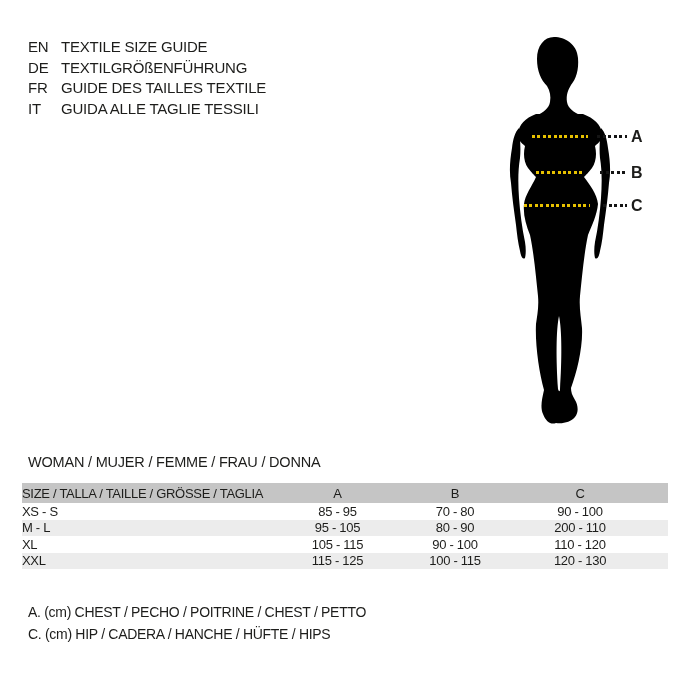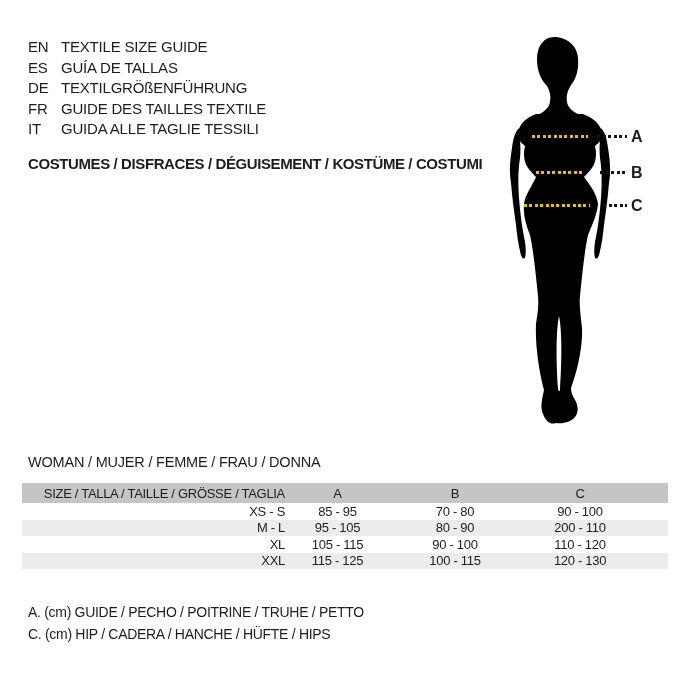--- a/index.html
+++ b/index.html
@@ -24,55 +24,50 @@
   .mline.yellow{background:repeating-linear-gradient(90deg,var(--measure-yellow) 0 3px,transparent 3px 5.4px);z-index:3;}
   .mline.black{background:repeating-linear-gradient(90deg,var(--dot-black) 0 3px,transparent 3px 5.6px);z-index:3;}
   .mlabel{position:absolute;font-size:16px;font-weight:700;line-height:16px;z-index:3;}
 
   
   .table-title{position:absolute;left:28px;top:454px;font-size:14.5px;letter-spacing:-0.2px;font-weight:500;}
   .size-table{position:absolute;left:22px;top:483px;width:646px;font-size:13px;letter-spacing:-0.3px;}
   .t-row{display:grid;grid-template-columns:263px 105px 130px 120px 1fr;align-items:center;height:16.5px;}
   .t-row.head{height:20px;background:var(--table-header-bg);}
   .t-row.alt{background:var(--table-row-alt);}
-  .c-size{padding-left:8px;text-align:right;}
+  .c-size{padding-left:0;text-align:left;}
   .c-val{text-align:center;}
 
   
   .legend{position:absolute;left:28px;top:601px;font-size:14px;line-height:22px;letter-spacing:-0.3px;}
 </style>
 </head>
 <body>
 
 <div class="sheet">
 
   <div class="langs">
     <div class="lang-row">
       <span class="lang-code">EN</span>
       <span class="lang-label">TEXTILE SIZE GUIDE</span>
     </div>
     <div class="lang-row">
-      <span class="lang-code">ES</span>
-      <span class="lang-label">GUÍA DE TALLAS</span>
-    </div>
-    <div class="lang-row">
       <span class="lang-code">DE</span>
       <span class="lang-label">TEXTILGRÖßENFÜHRUNG</span>
     </div>
     <div class="lang-row">
       <span class="lang-code">FR</span>
       <span class="lang-label">GUIDE DES TAILLES TEXTILE</span>
     </div>
     <div class="lang-row">
       <span class="lang-code">IT</span>
       <span class="lang-label">GUIDA ALLE TAGLIE TESSILI</span>
     </div>
   </div>
 
-  <div class="category">COSTUMES / DISFRACES / DÉGUISEMENT / KOSTÜME / COSTUMI</div>
 
   <svg class="figure-svg" viewBox="0 0 115 396" aria-hidden="true">
     <g fill="var(--silhouette)">
 
       <path d="M49 5 C39 5 32 14 32 27 C32 39 36 48 42 54 C45 59 46 64 45 70 C44 76 39 80 31 84 L77 84 C68 80 63 76 62 70 C61 63 63 58 66 53 C71 47 74 38 73 26 C72 12 60 5 49 5 Z"></path>
 
       <path d="M31 82
         C20 86 14 93 13 101
         C12 107 16 111 20 114
         C18 122 19 130 23 136
@@ -169,17 +164,17 @@
     <div class="t-row alt">
       <span class="c-size">XXL</span>
       <span class="c-val">115 - 125</span>
       <span class="c-val">100 - 115</span>
       <span class="c-val">120 - 130</span>
       <span></span>
     </div>
   </div>
 
   <div class="legend">
-    <div>A. (cm) GUIDE / PECHO / POITRINE / TRUHE / PETTO</div>
+    <div>A. (cm) CHEST / PECHO / POITRINE / CHEST / PETTO</div>
     <div>C. (cm) HIP / CADERA / HANCHE / HÜFTE / HIPS</div>
   </div>
 
 </div>
 
 </body></html>

